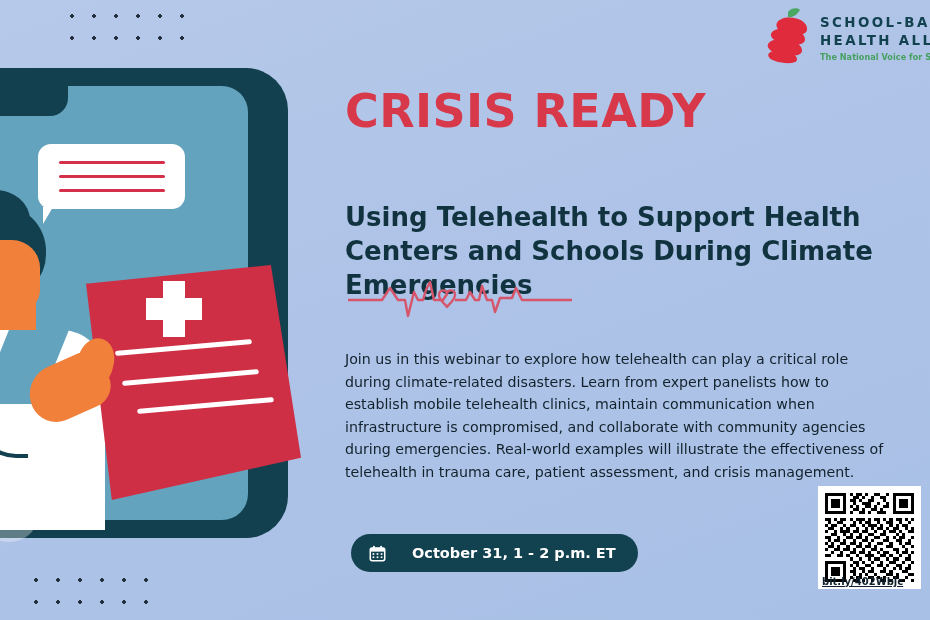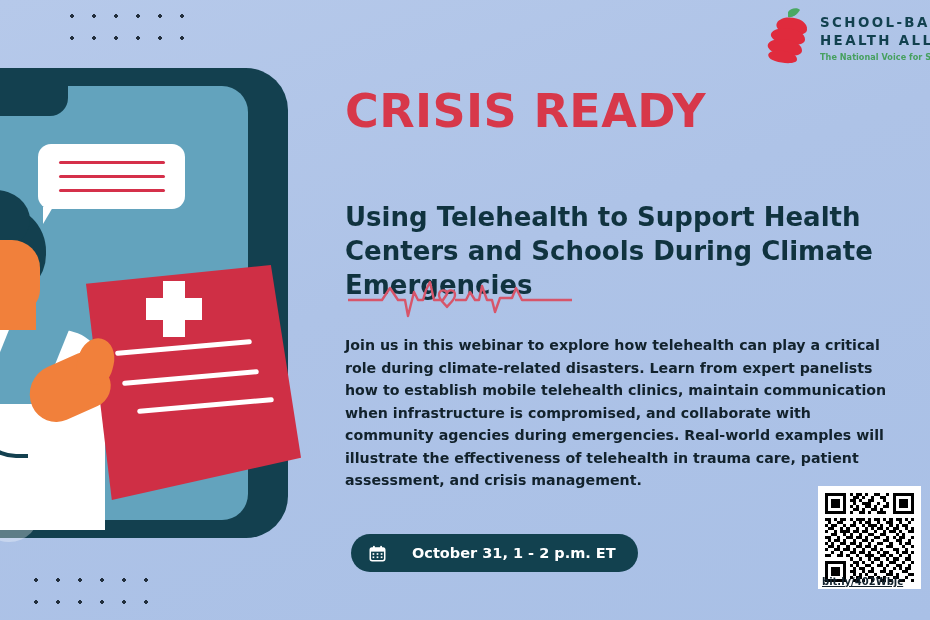--- a/index.html
+++ b/index.html
@@ -172,22 +172,22 @@
     font-family:"DejaVu Sans", sans-serif;
   }
   .subtitle {
     position:absolute; left:0; top:160px; width:540px;
     font-size:26px; font-weight:700; line-height:1.31;
     color:#10333f;
     margin-top:40px;
   }
   .ekg { position:absolute; left:3px; top:278px; }
   .body-copy {
-    position:absolute; left:0; top:334px; width:548px;
-    font-size:14.2px; font-weight:700; line-height:1.59;
+    position:absolute; left:0; top:348px; width:548px;
+    font-size:14.2px; font-weight:400; line-height:1.59;
     color:#12222c;
   }
 
   .date-pill {
     position:absolute; left:6px; top:534px;
     display:flex; align-items:center; gap:26px;
     height:38px; padding:0 22px 0 18px;
     background:#12414f; border-radius:19px;
     color:#fff; font-size:14.5px; font-weight:700;
   }

